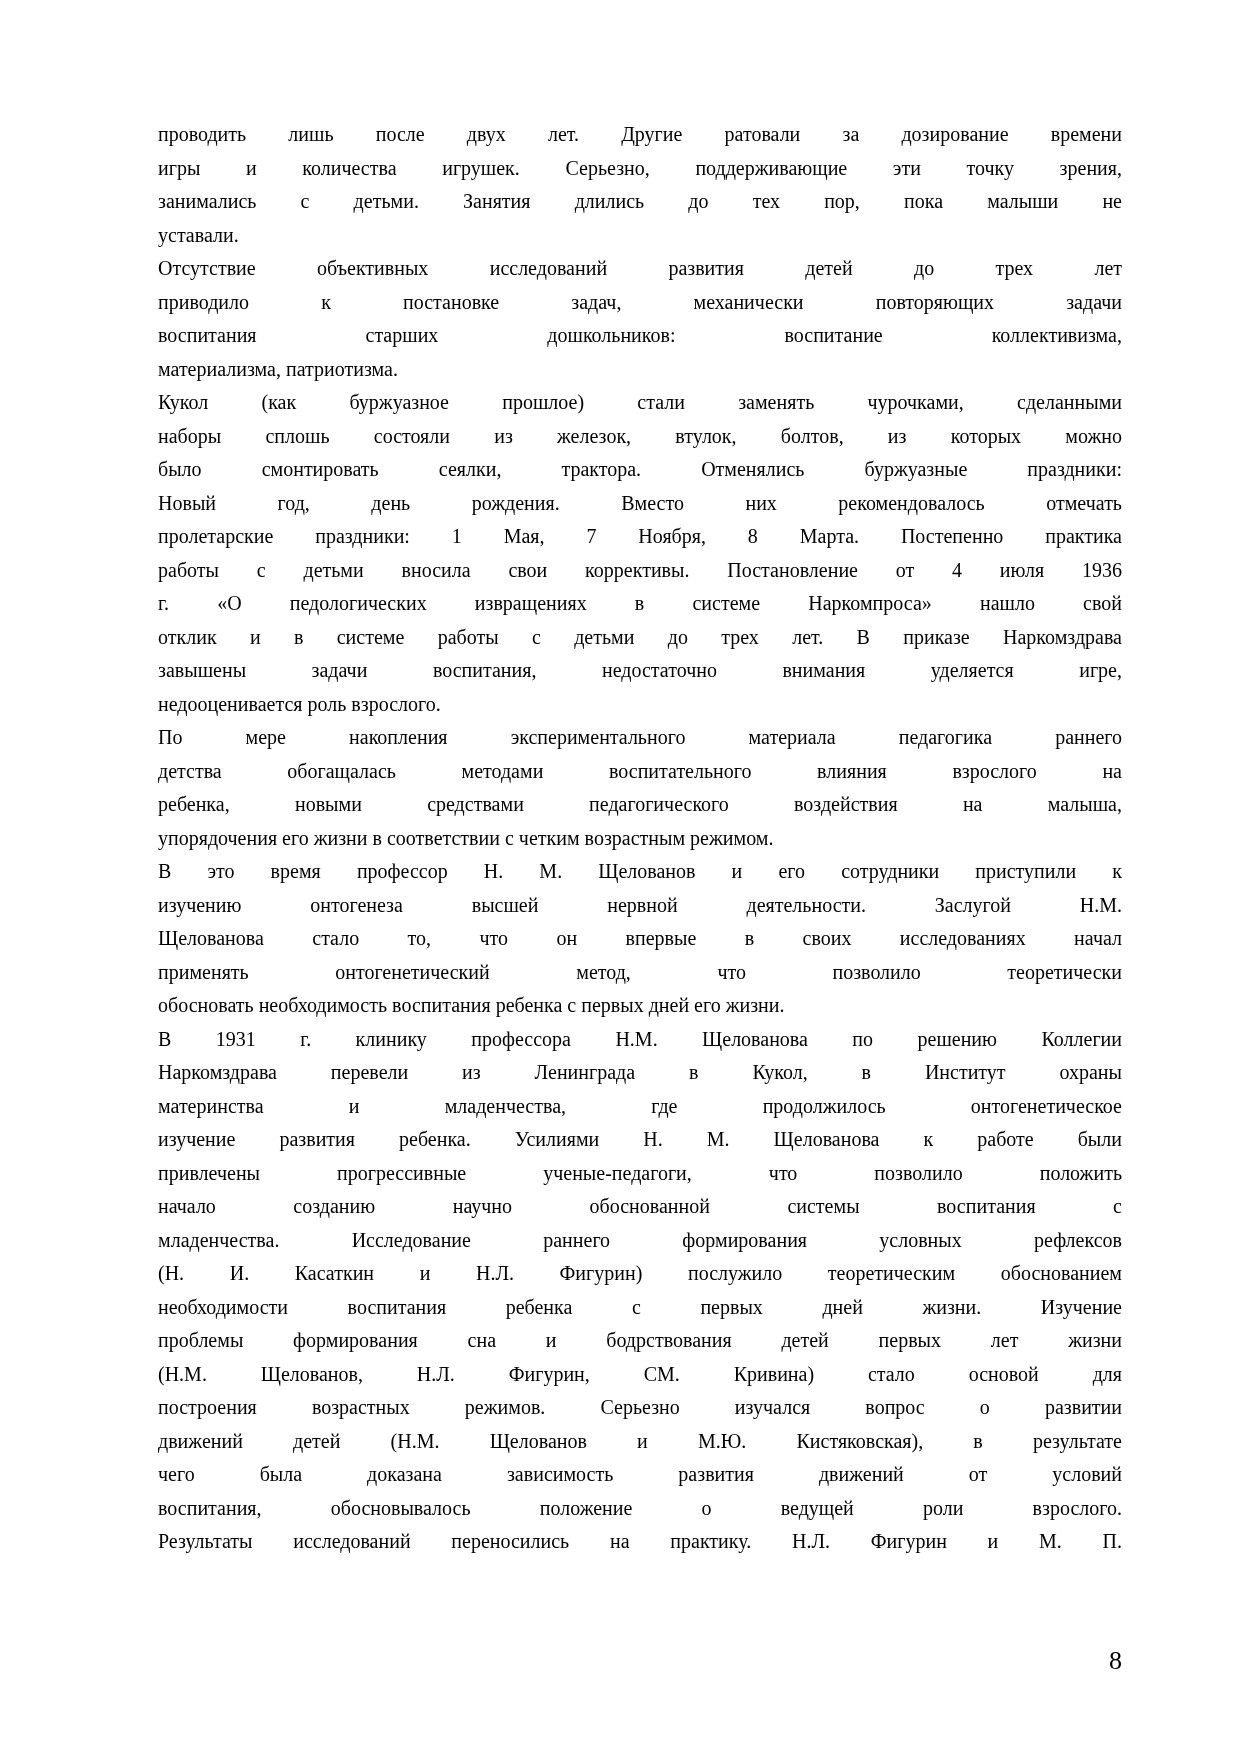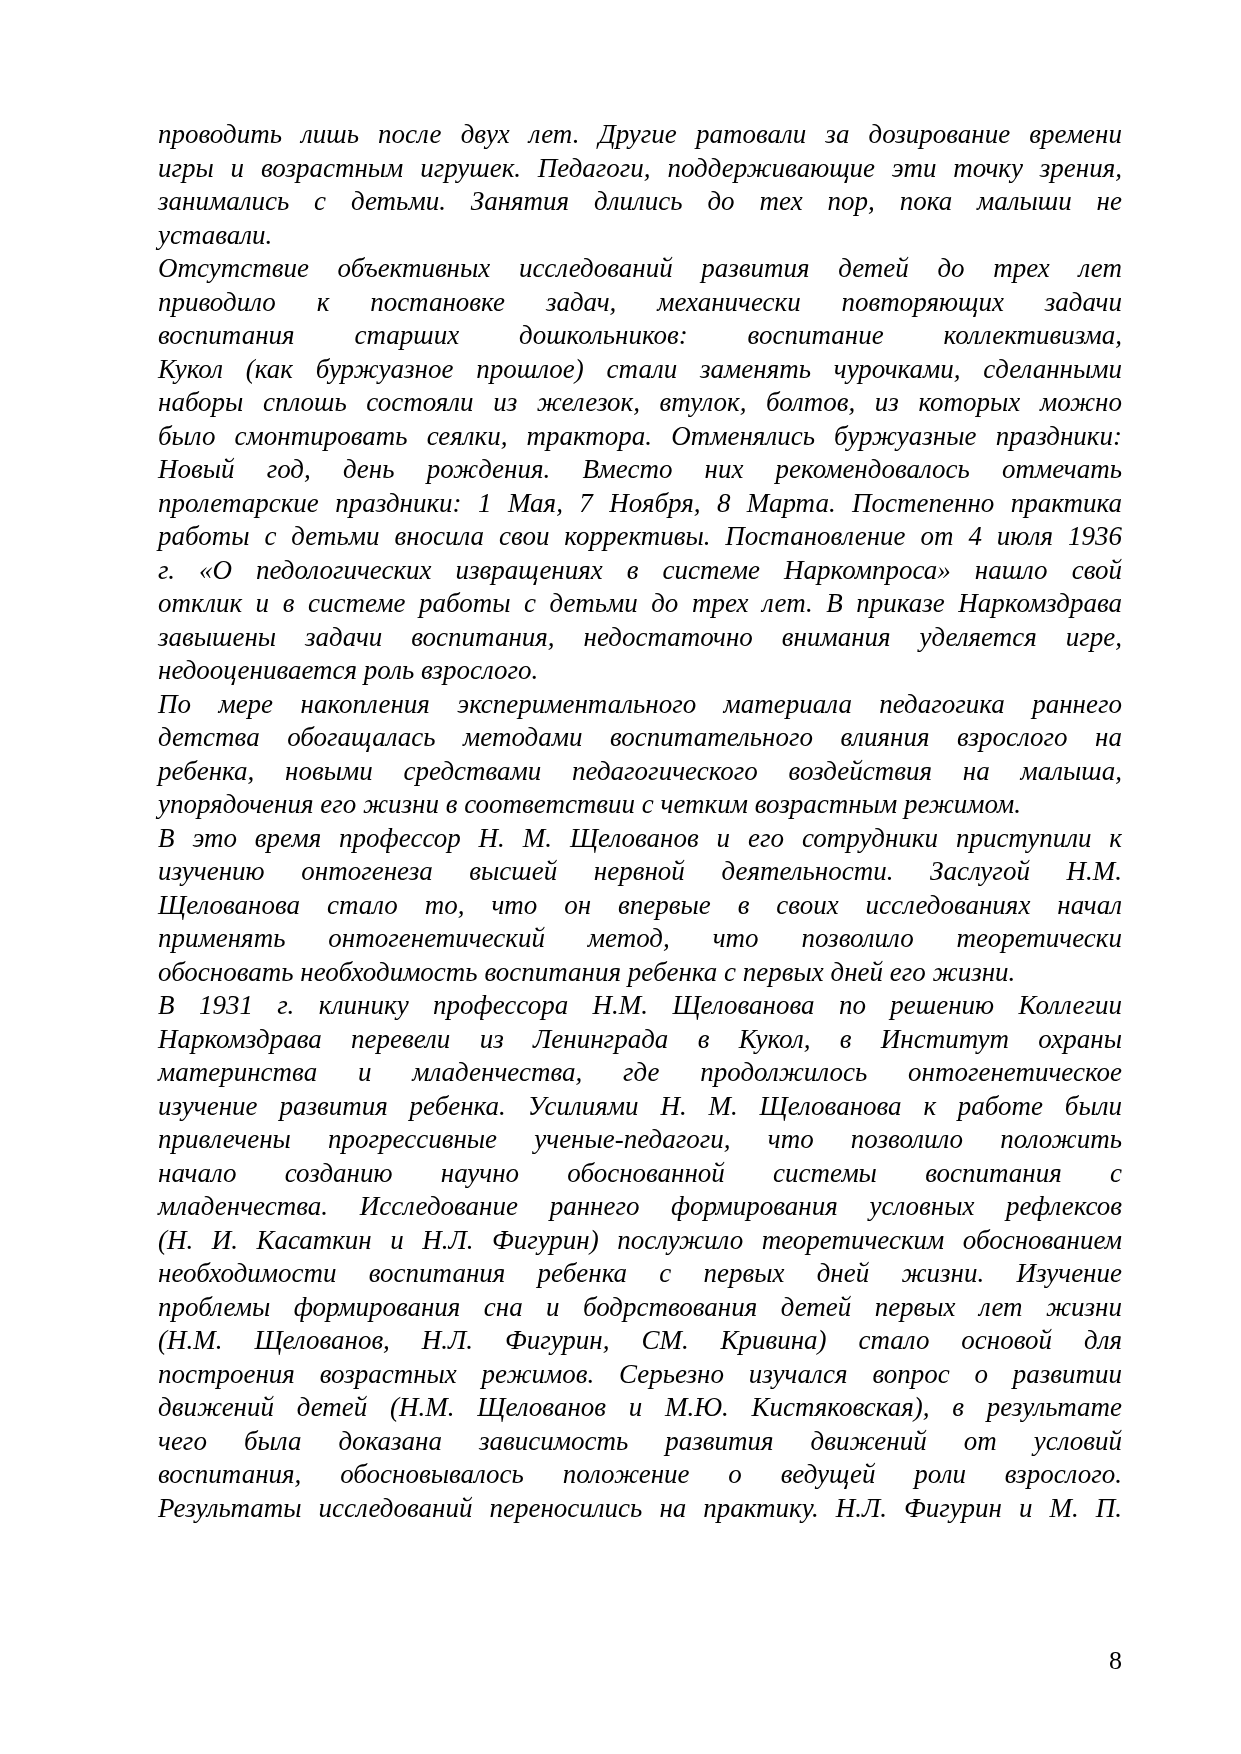--- a/index.html
+++ b/index.html
@@ -20,26 +20,25 @@
     position: absolute;
     left: 158px;
     top: 118px;
     width: 964px;
   }
   .paragraph {
     margin: 0;
     padding: 0;
   }
   .line {
-    font-size: 27px;
+    font-size: 20px;
     line-height: 33.5px;
     text-align: justify;
     text-align-last: justify;
     letter-spacing: 0;
-    font-style: italic;
   }
   .line.para-end {
     text-align: left;
     text-align-last: left;
   }
   .page-number {
     position: absolute;
     left: 158px;
     top: 1644px;
     width: 964px;
@@ -49,29 +48,30 @@
   }
 </style>
 </head>
 <body>
 
 <div class="page">
   <div class="text-block">
 
     <div class="paragraph">
       <div class="line">проводить лишь после двух лет. Другие ратовали за дозирование времени</div>
-      <div class="line">игры и возрастным игрушек. Педагоги, поддерживающие эти точку зрения,</div>
+      <div class="line">игры и количества игрушек. Серьезно, поддерживающие эти точку зрения,</div>
       <div class="line">занимались с детьми. Занятия длились до тех пор, пока малыши не</div>
       <div class="line para-end">уставали.</div>
     </div>
 
     <div class="paragraph">
       <div class="line">Отсутствие объективных исследований развития детей до трех лет</div>
       <div class="line">приводило к постановке задач, механически повторяющих задачи</div>
       <div class="line">воспитания старших дошкольников: воспитание коллективизма,</div>
+      <div class="line para-end">материализма, патриотизма.</div>
     </div>
 
     <div class="paragraph">
       <div class="line">Кукол (как буржуазное прошлое) стали заменять чурочками, сделанными</div>
       <div class="line">наборы сплошь состояли из железок, втулок, болтов, из которых можно</div>
       <div class="line">было смонтировать сеялки, трактора. Отменялись буржуазные праздники:</div>
       <div class="line">Новый год, день рождения. Вместо них рекомендовалось отмечать</div>
       <div class="line">пролетарские праздники: 1 Мая, 7 Ноября, 8 Марта. Постепенно практика</div>
       <div class="line">работы с детьми вносила свои коррективы. Постановление от 4 июля 1936</div>
       <div class="line">г. «О педологических извращениях в системе Наркомпроса» нашло свой</div>

